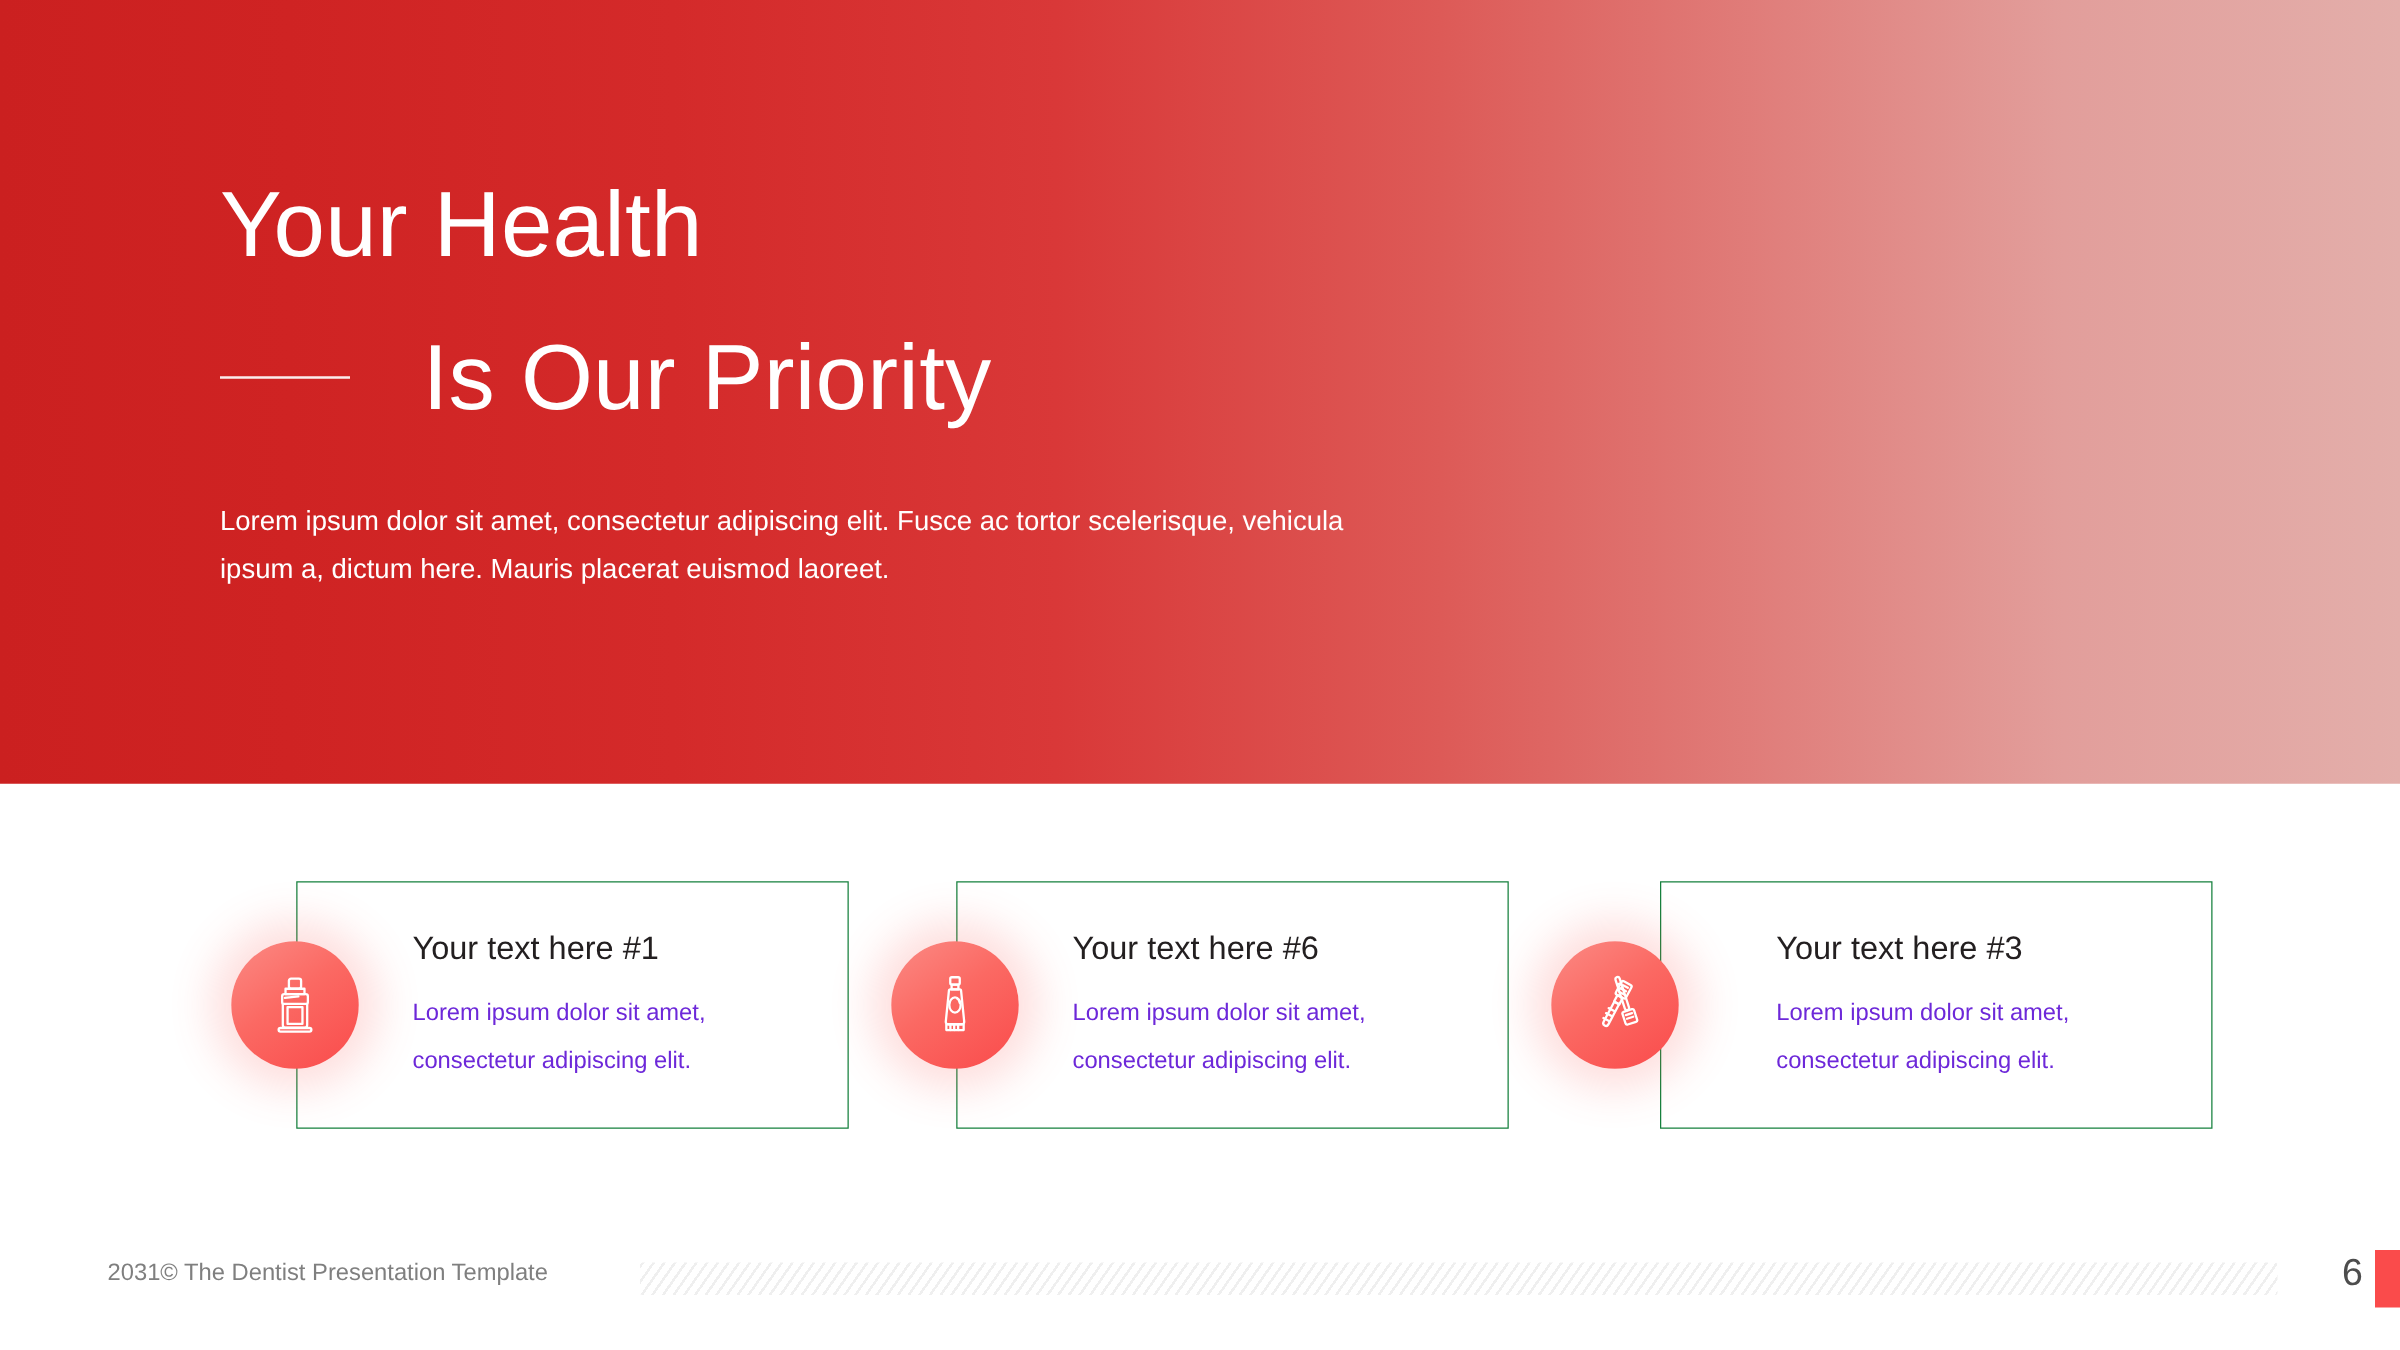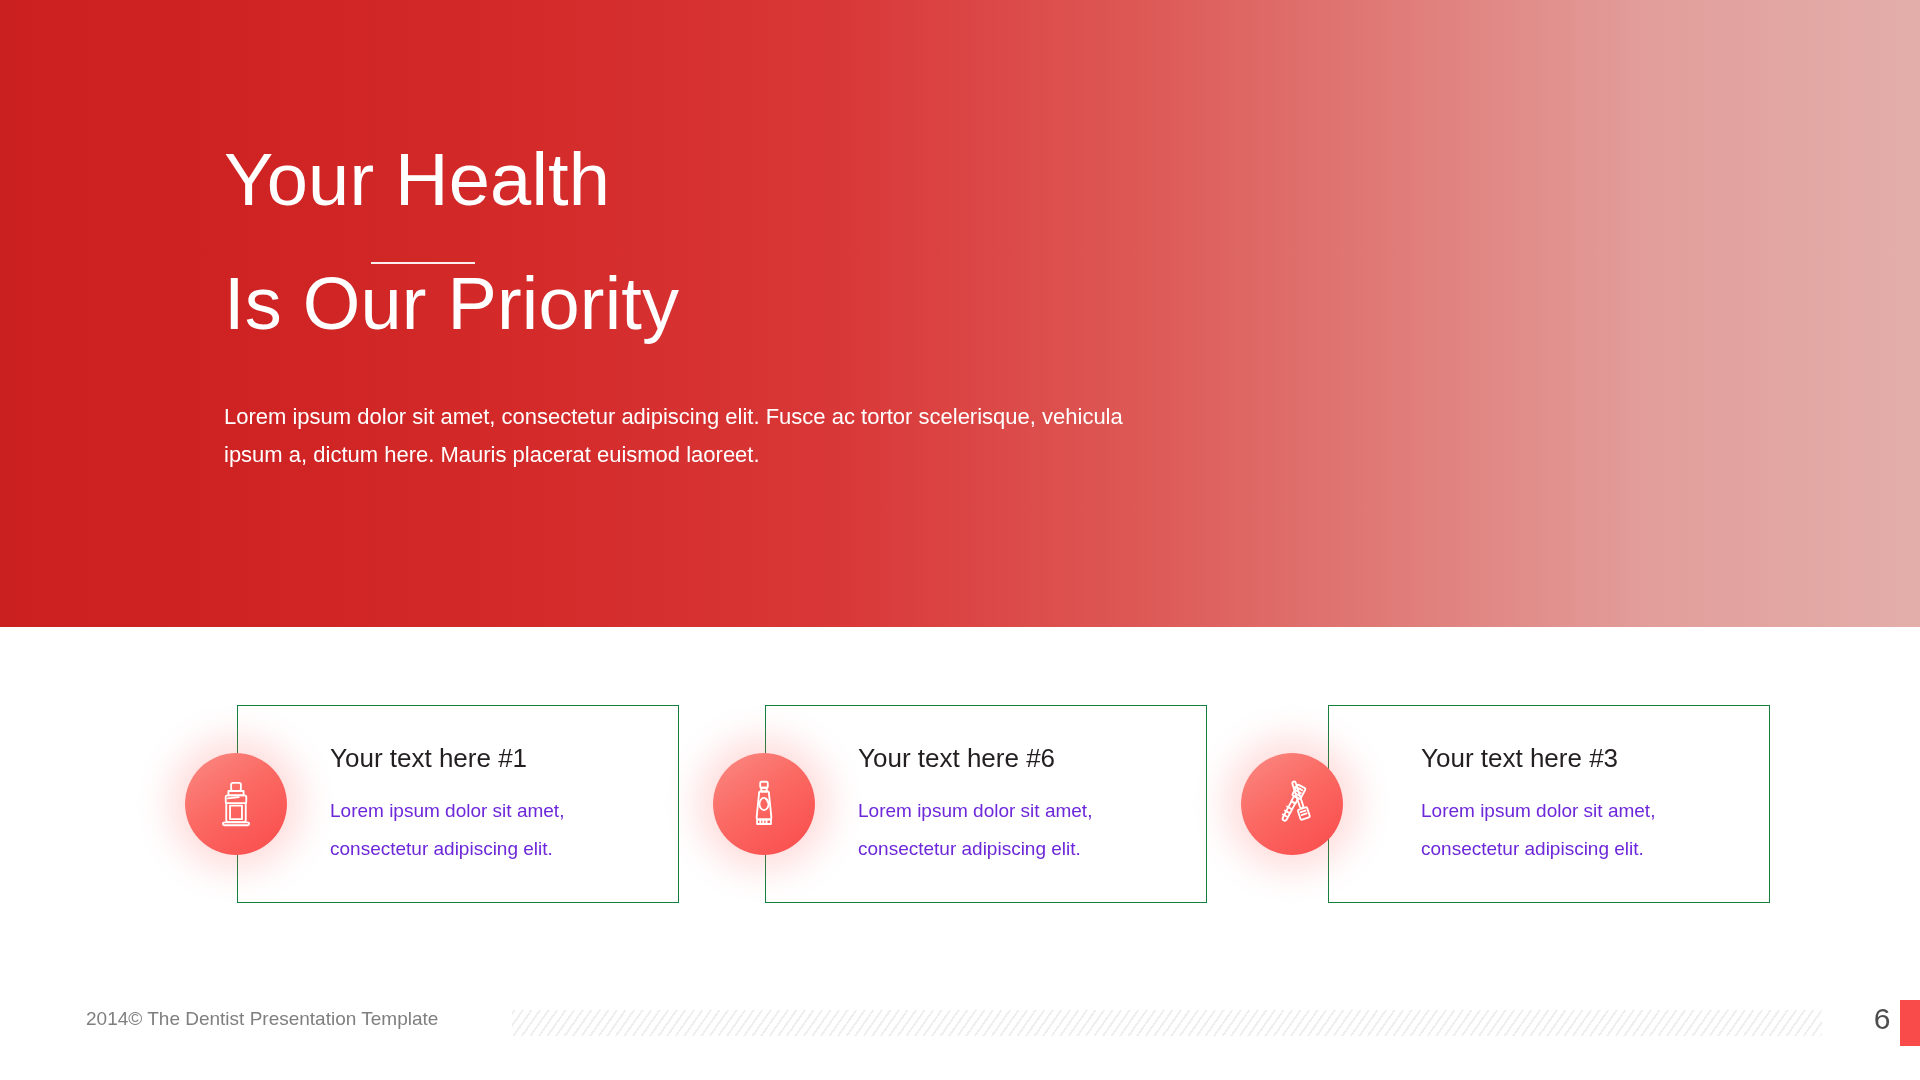--- a/index.html
+++ b/index.html
@@ -40,21 +40,20 @@
         #e29e9b 86%,
         #e3aeaa 100%);
   }
 
   .hero-inner {
     position: absolute;
     left: 176px;
     top: 0;
     width: 1200px;
     height: 100%;
-    margin-left: 48px;
   }
 
   .title-line-1 {
     position: absolute;
     left: 0;
     top: 140px;
     font-size: 74px;
     line-height: 80px;
     font-weight: 400;
     color: #ffffff;
@@ -62,21 +61,20 @@
     white-space: nowrap;
   }
 
   .title-row-2 {
     position: absolute;
     left: 0;
     top: 262px;
     display: flex;
     align-items: center;
     white-space: nowrap;
-    flex-direction: column;
   }
 
   .title-rule {
     width: 104px;
     height: 2px;
     background: #ffffff;
     opacity: 0.92;
     margin-right: 58px;
     flex: 0 0 auto;
   }
@@ -300,19 +298,19 @@
           <path d="M31.8 4.2c0.9 0 1.6 0.7 1.6 1.6v22.4c0 0.9-0.7 1.6-1.6 1.6s-1.6-0.7-1.6-1.6V5.8c0-0.9 0.7-1.6 1.6-1.6z"></path>
           <path d="M30.5 9.5h2.6M30.5 13h2.6"></path>
           <path d="M28.6 30.2h6.4c0.7 0 1.3 0.6 1.3 1.3v7.2c0 0.7-0.6 1.3-1.3 1.3h-6.4c-0.7 0-1.3-0.6-1.3-1.3v-7.2c0-0.7 0.6-1.3 1.3-1.3z"></path>
           <path d="M29.4 33h4.8M29.4 35.8h4.8"></path>
         </g>
       </svg>
     </div>
   </div>
 
   <div class="footer">
-    <div class="footer-copy">2014© The Dentist Presentation Template</div>
+    <div class="footer-copy">2031© The Dentist Presentation Template</div>
     <div class="footer-stripes"></div>
     <div class="footer-pagenum">6</div>
     <div class="footer-accent"></div>
   </div>
 
 </div>
 
 </body></html>

